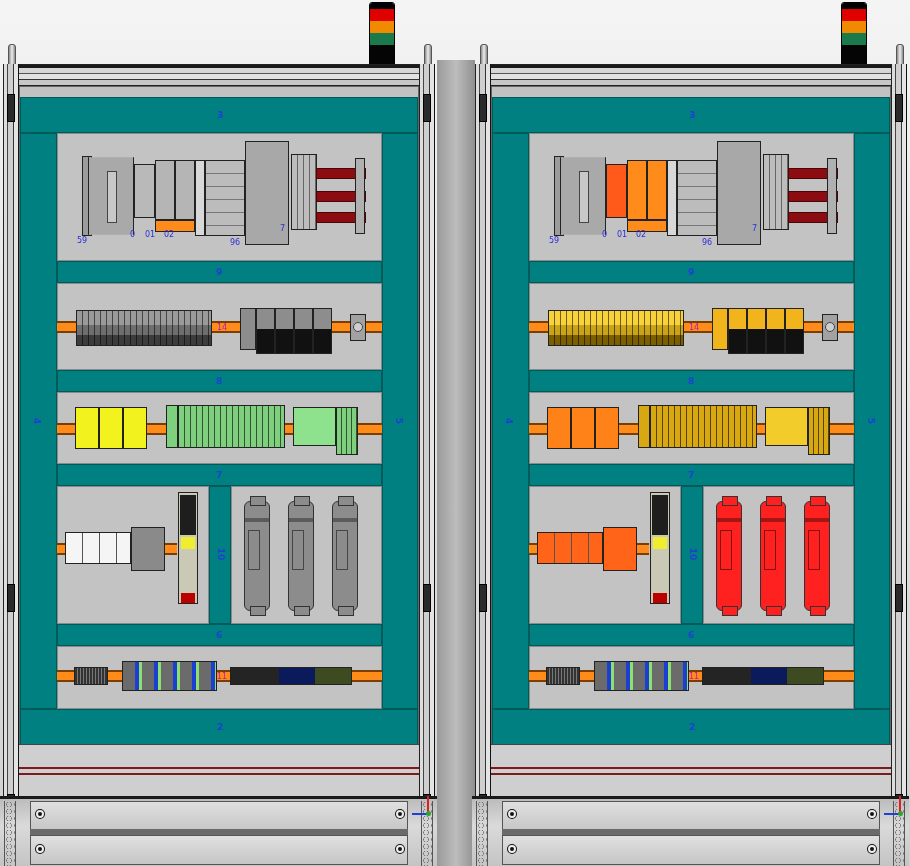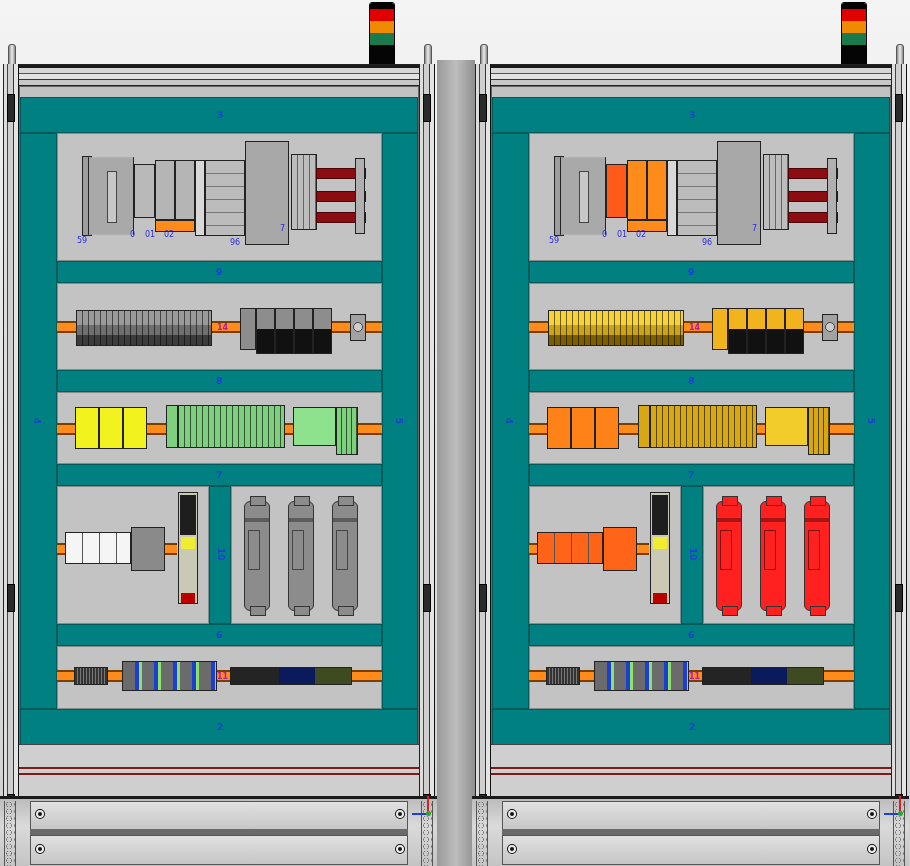--- a/index.html
+++ b/index.html
@@ -58,21 +58,21 @@
   .rail { position: absolute; height: 12px; background: #ff8c1a;
           border-top: 2px solid #7a3e00; border-bottom: 2px solid #7a3e00; }
 
   .comp { position: absolute; border: 1px solid #222; }
   .terminal-strip {
     background-image:
       repeating-linear-gradient(90deg, transparent 0 5px, rgba(0,0,0,.55) 5px 6px),
       linear-gradient(180deg, var(--c1) 0 40%, var(--c2) 40% 70%, var(--c3) 70%);
   }
   .tag { position: absolute; font-size: 8px; color: #2d2dd8; font-family: "DejaVu Sans", sans-serif; }
-  .tag.mag { color: #b01bb0; font-weight: bold; }
+  .tag.mag { color: #b01bb0; font-weight: normal; }
 
   .busbar { position: absolute; height: 11px; background: #8b0d12; border: 1px solid #4a0508; }
 
   .bottom-rails {
     position: absolute; left: 19px; top: 744px; width: 400px; height: 52px;
     background: #cfcfcf;
     border-top: 1px solid #444;
   }
   .wire { position: absolute; left: 0; width: 100%; height: 2px; background: #7d1b1b; }
   .plinth {

